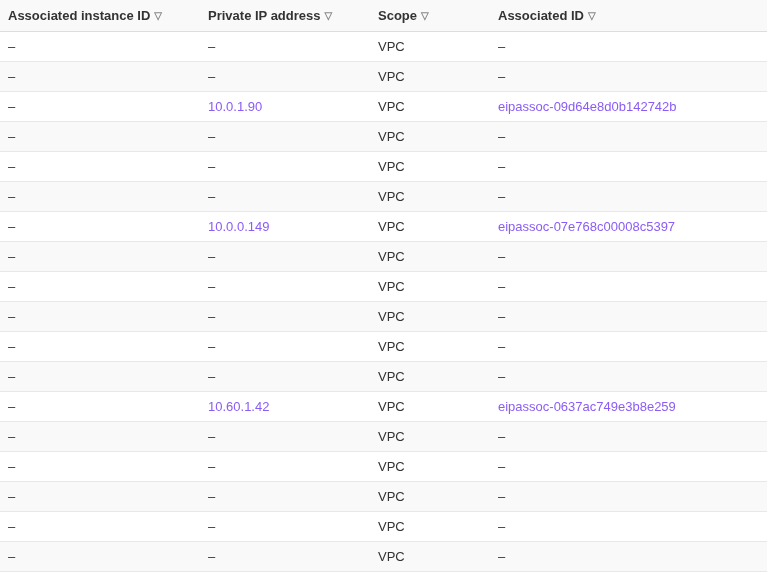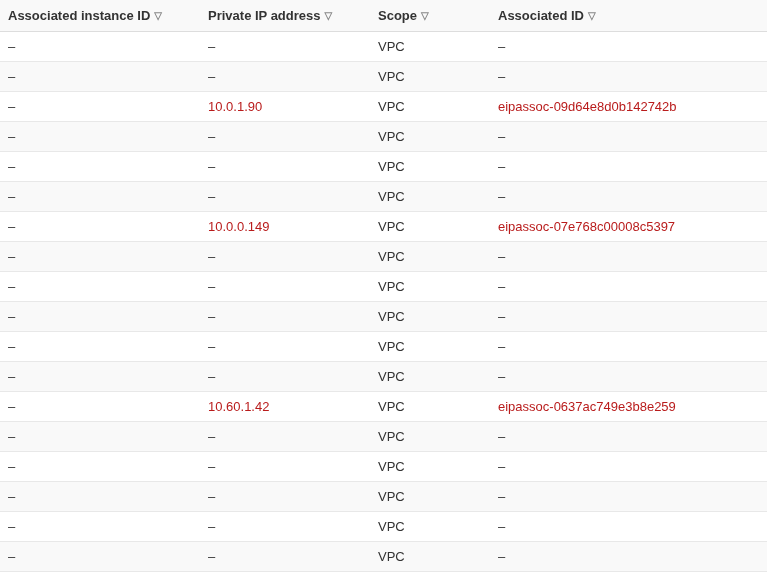--- a/index.html
+++ b/index.html
@@ -69,21 +69,21 @@
     td {
       padding: 7px 8px;
       font-size: 13px;
       color: #333;
       overflow: hidden;
       text-overflow: ellipsis;
       white-space: nowrap;
     }
 
     td.link {
-      color: #b91c1c;
+      color: #8b5cf6;
       cursor: pointer;
     }
 
     col.col-instance { width: 200px; }
     col.col-ip { width: 170px; }
     col.col-scope { width: 120px; }
     col.col-assoc { width: 277px; }
   </style>
 </head>
 <body>

